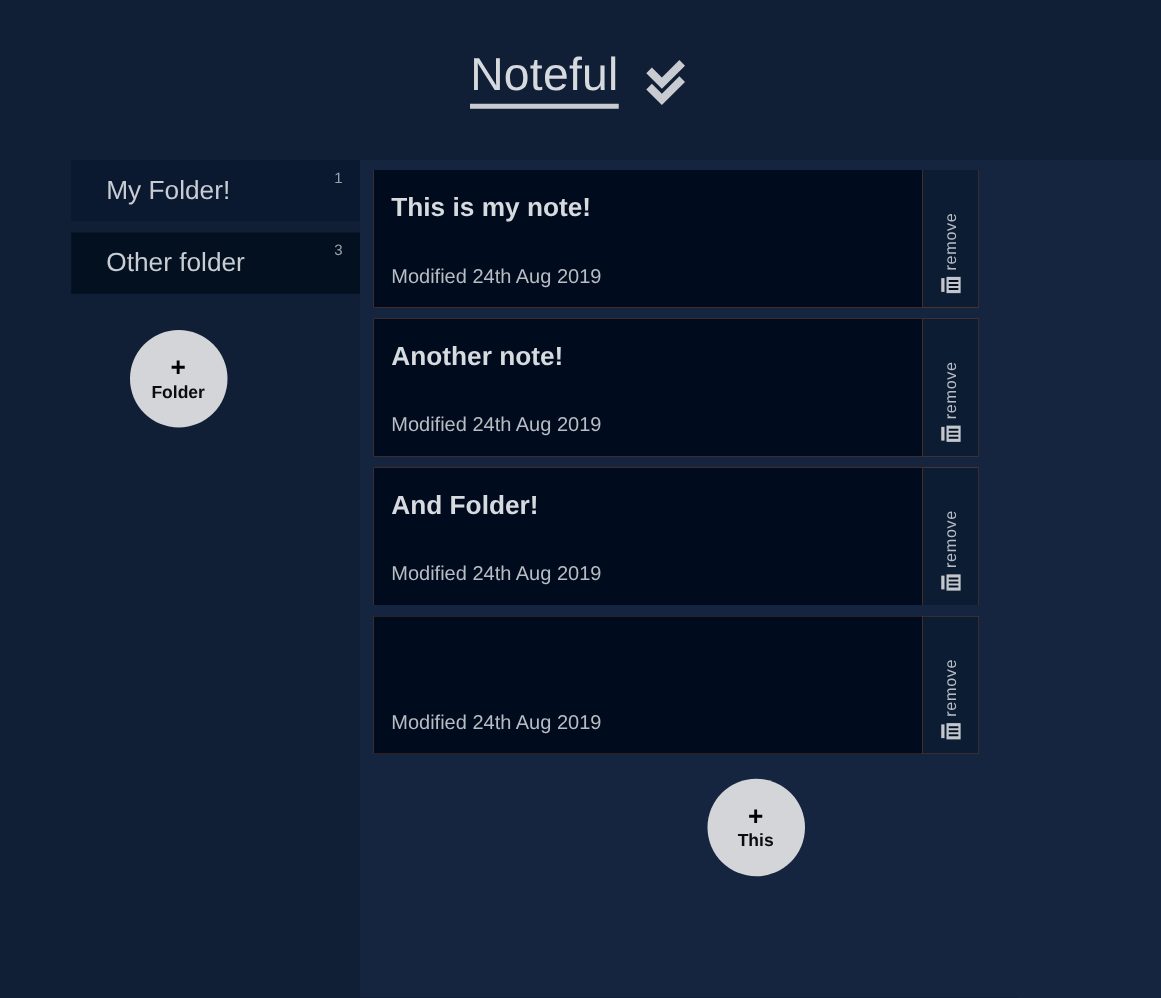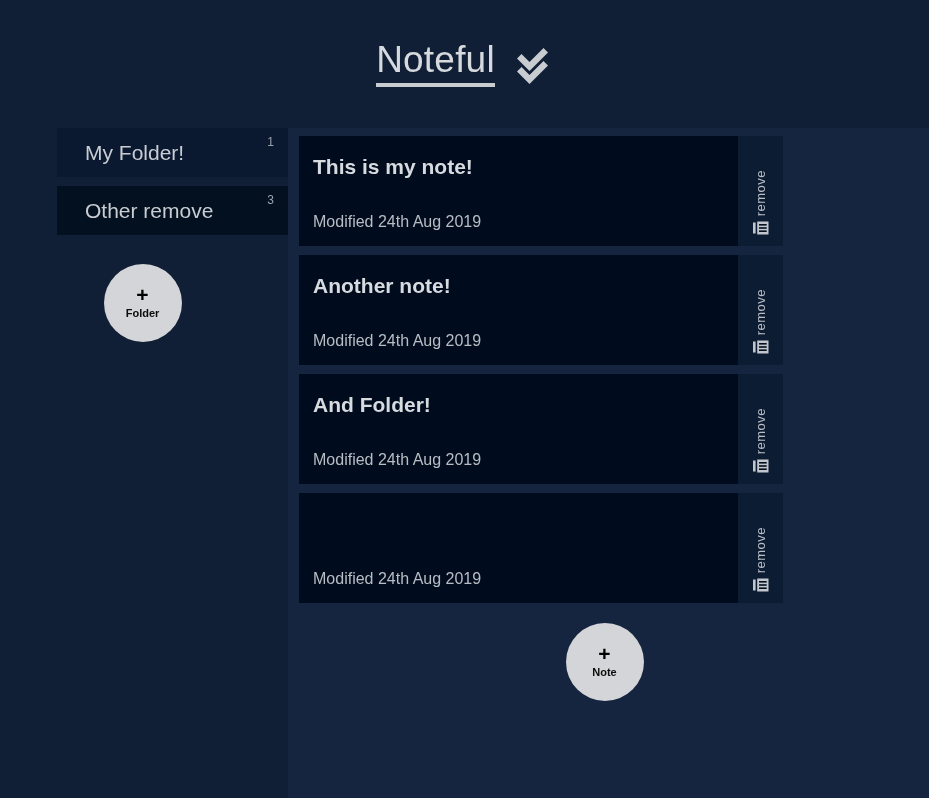--- a/index.html
+++ b/index.html
@@ -122,21 +122,21 @@
     padding: 0;
     font-family: "Liberation Sans", sans-serif;
   }
   .circle-btn .plus {
     font-size: 21px;
     line-height: 19px;
     font-weight: bold;
     color: #000;
   }
   .circle-btn .cb-label {
-    font-size: 11px;
+    font-size: 14px;
     font-weight: bold;
     color: #0c0c0c;
     line-height: 16px;
     margin-top: 1px;
   }
 
   .add-folder-wrap {
     margin-top: 29px;
     display: flex;
     justify-content: center;
@@ -244,21 +244,21 @@
 
   <div class="layout">
 
     <div class="sidebar">
       <ul class="folder-list">
         <li class="folder-item selected">
           <span class="folder-name">My Folder!</span>
           <span class="folder-count">1</span>
         </li>
         <li class="folder-item">
-          <span class="folder-name">Other remove</span>
+          <span class="folder-name">Other folder</span>
           <span class="folder-count">3</span>
         </li>
       </ul>
 
       <div class="add-folder-wrap">
         <button class="circle-btn">
           <span class="plus">+</span>
           <span class="cb-label">Folder</span>
         </button>
       </div>
@@ -340,19 +340,19 @@
               </svg>
             </span>
           </button>
         </li>
 
       </ul>
 
       <div class="add-note-wrap">
         <button class="circle-btn">
           <span class="plus">+</span>
-          <span class="cb-label">Note</span>
+          <span class="cb-label">This</span>
         </button>
       </div>
     </div>
 
   </div>
 </div>
 
 </body></html>

